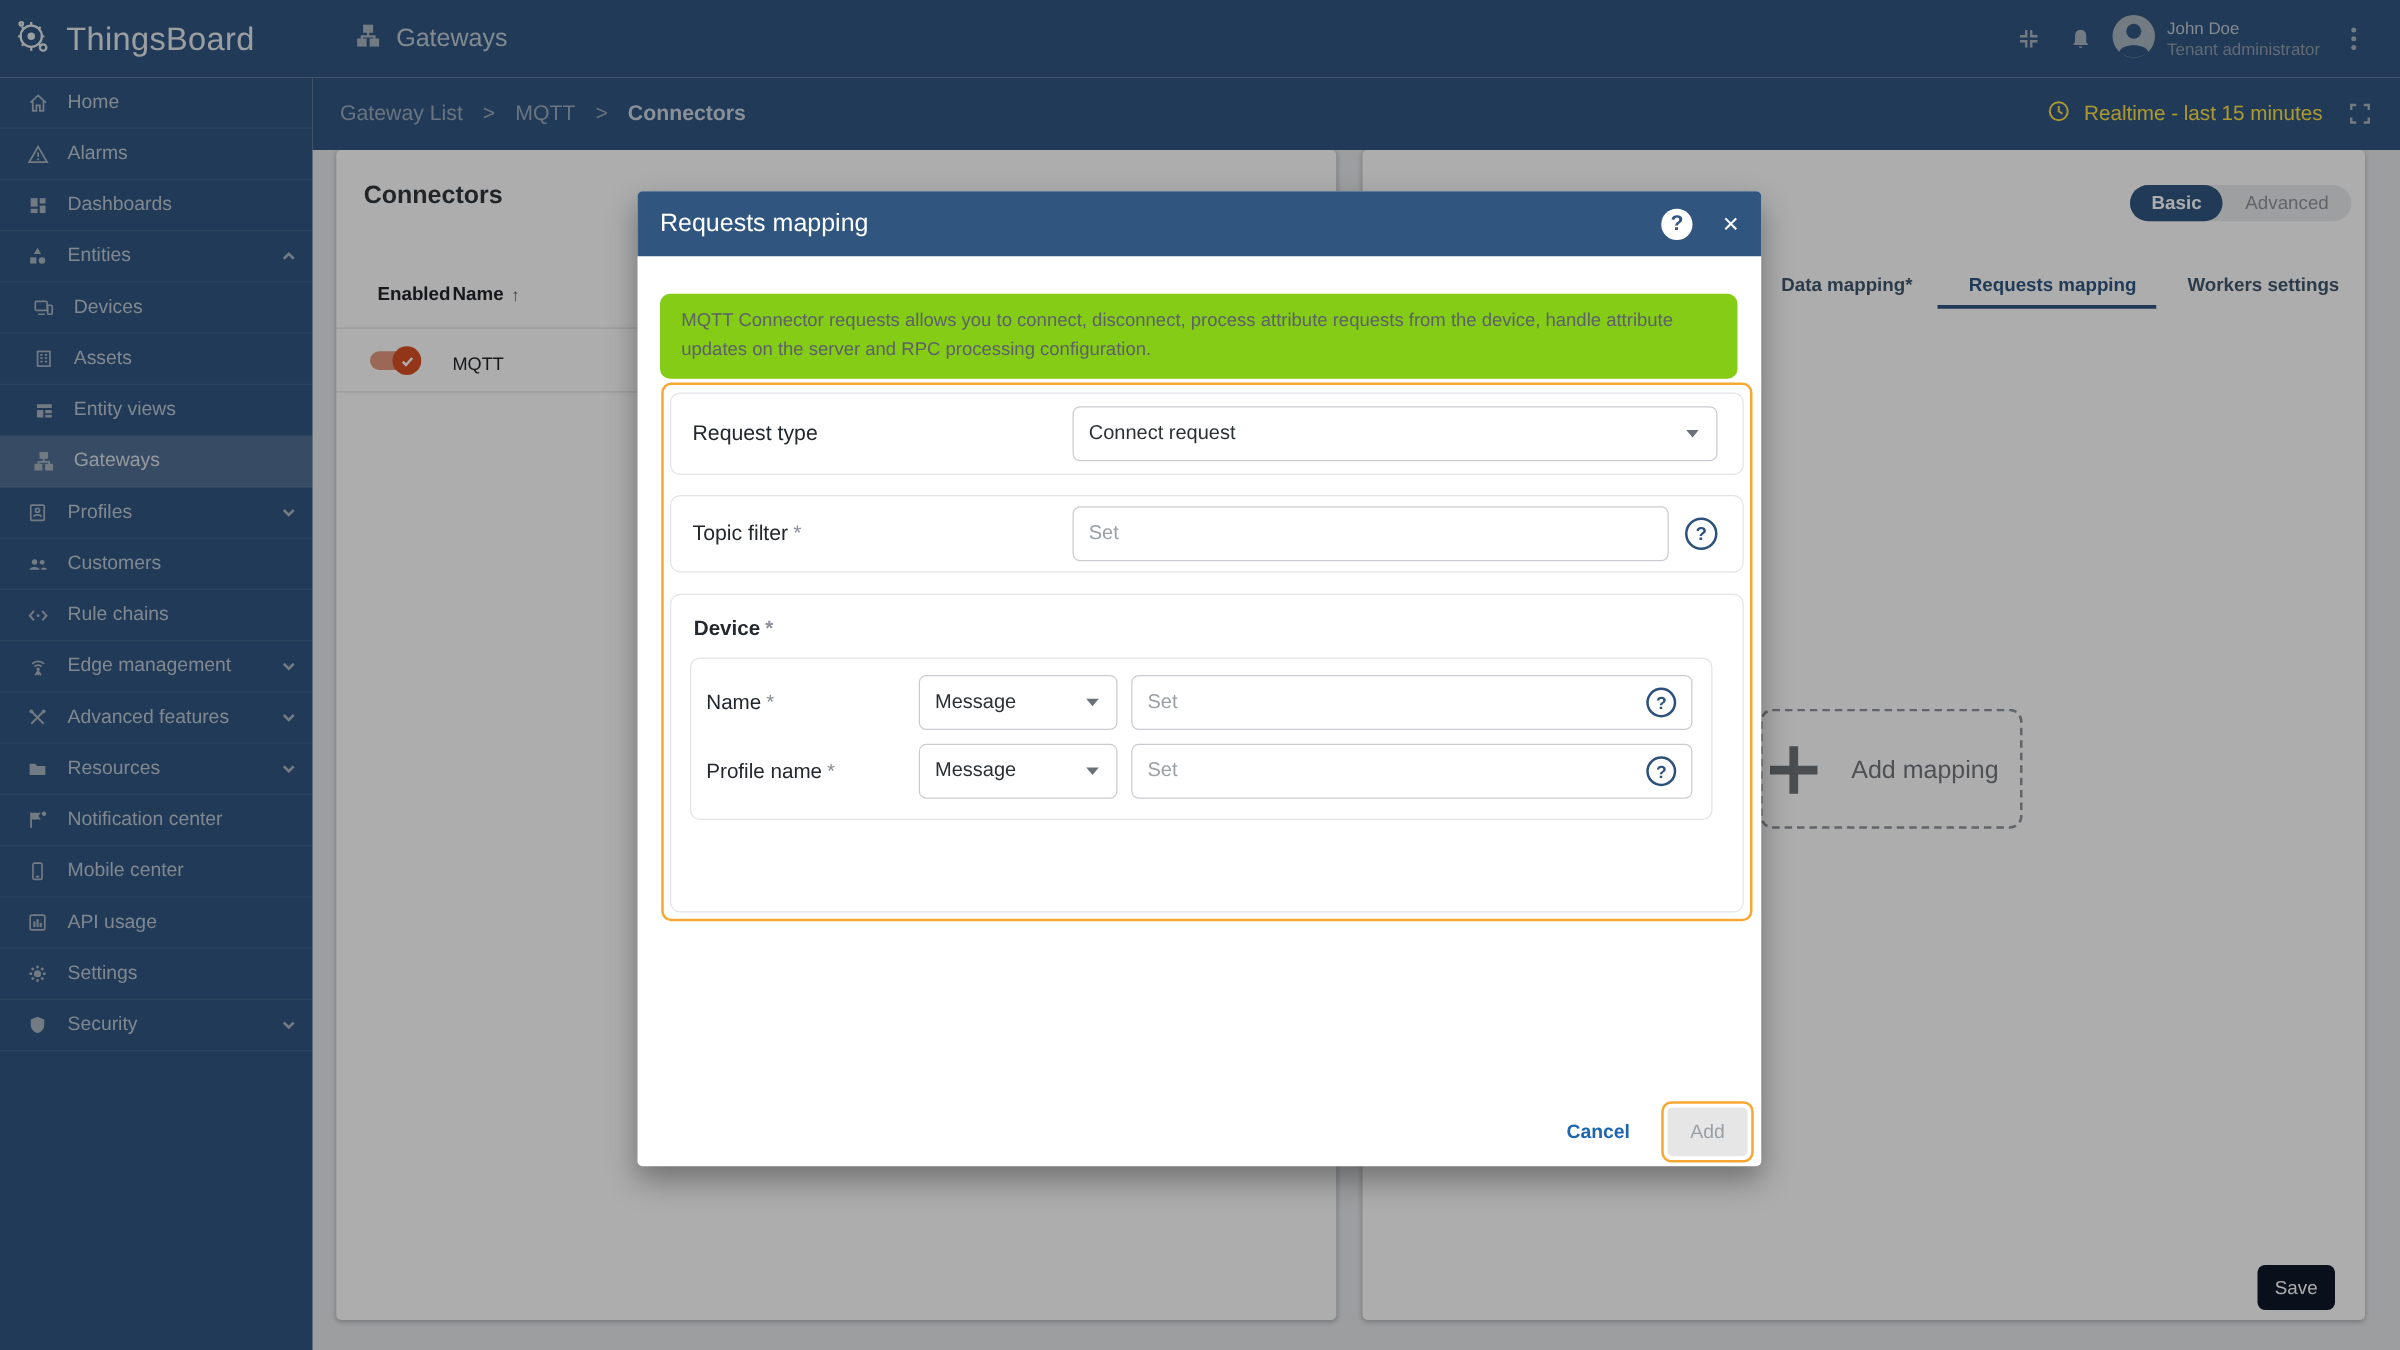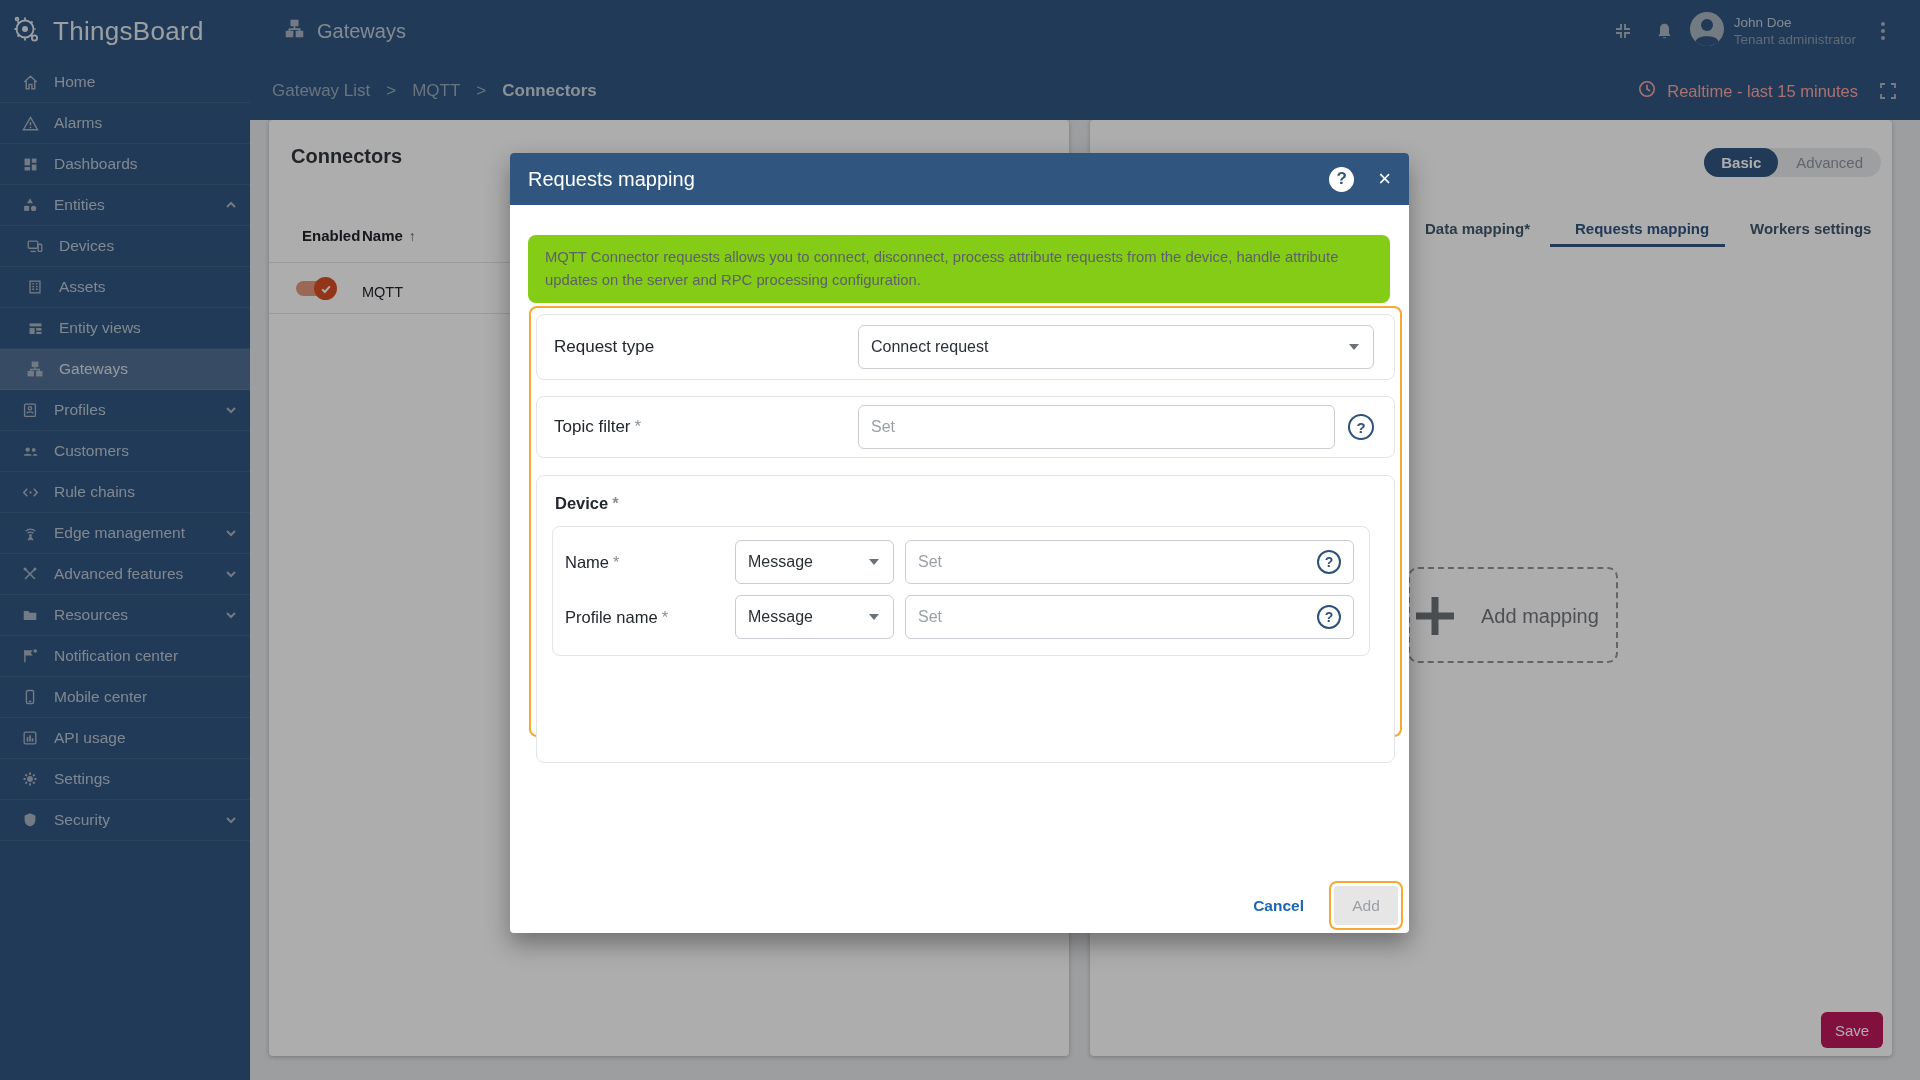--- a/index.html
+++ b/index.html
@@ -18,21 +18,21 @@
   .user-name { font-size:13.5px; color:#c3ccd6; }
   .user-role { font-size:13.5px; color:#8f9dae; }
   .kebab { display:flex; flex-direction:column; gap:3px; width:42px; align-items:center; cursor:pointer; }
   .kebab i { width:4px; height:4px; border-radius:50%; background:#a9b4c2; }
 
   
   .subheader { position:absolute; left:250px; top:62px; width:1670px; height:58px; background:#305680; display:flex; align-items:center; padding:0 22px; z-index:4; }
   .breadcrumb { display:flex; align-items:center; gap:16px; font-size:17px; color:#9dabbd; }
   .breadcrumb .crumb { cursor:pointer; }
   .breadcrumb .current { color:#ccd5e0; font-weight:700; }
-  .realtime { margin-left:auto; display:flex; align-items:center; gap:10px; color:#fca5a5; font-size:16.5px; cursor:pointer; }
+  .realtime { margin-left:auto; display:flex; align-items:center; gap:10px; color:#fde047; font-size:16.5px; cursor:pointer; }
   .fs-btn { margin-left:20px; display:flex; cursor:pointer; color:#a9b4c2; }
 
   
   .sidebar { position:absolute; left:0; top:62px; width:250px; height:1018px; background:#305680; z-index:4; }
   .nav-item { height:41px; display:flex; align-items:center; gap:13px; padding:0 12px 0 19px; color:#bdc8d4; font-size:15.5px; border-bottom:1px solid rgba(255,255,255,.08); cursor:pointer; }
   .nav-item.sub { padding-left:24px; }
   .nav-item.active { background:rgba(255,255,255,.16); color:#d9e0e8; }
   .nicon { width:22px; flex:none; display:flex; justify-content:center; color:#a9b4c2; }
   .chev { margin-left:auto; display:flex; color:#a9b4c2; }
 
@@ -52,21 +52,21 @@
   .panel-right { left:1090px; top:120px; width:802px; height:936px; }
   .mode-pill { position:absolute; right:11px; top:28px; height:29px; background:#e9ebee; border-radius:15px; display:flex; align-items:center; font-size:15px; cursor:pointer; }
   .pill-on { background:#305680; color:#fff; height:29px; line-height:29px; border-radius:15px; padding:0 17px; font-weight:600; }
   .pill-off { padding:0 18px; color:#8f969e; }
   .tab { position:absolute; top:100px; font-size:15px; font-weight:700; color:#42586e; cursor:pointer; }
   .tab.active { color:#305680; }
   .tab-underline { position:absolute; left:460px; top:124px; width:175px; height:3px; background:#305680; }
   .add-mapping { position:absolute; left:318px; top:447px; width:210px; height:96px; border:2px dashed #8f959b; border-radius:10px; cursor:pointer; }
   .plus-icon { position:absolute; left:2px; top:24px; color:#6f7478; }
   .add-label { position:absolute; left:71px; top:36px; font-size:20px; color:#73777c; }
-  .save-btn { position:absolute; right:9px; bottom:8px; width:62px; height:36px; background:#be185d; color:#fff; border:none; border-radius:6px; font-size:15px; cursor:pointer; }
+  .save-btn { position:absolute; right:24px; bottom:8px; width:62px; height:36px; background:#0f172a; color:#fff; border:none; border-radius:6px; font-size:15px; cursor:pointer; }
 
   
   .backdrop { position:absolute; inset:0; background:rgba(0,0,0,.32); z-index:20; }
   .modal { position:absolute; left:510px; top:153px; width:899px; height:780px; background:#fff; border-radius:4px; z-index:30; box-shadow:0 11px 24px rgba(0,0,0,.35); }
   .modal-header { height:52px; background:#305680; border-radius:4px 4px 0 0; display:flex; align-items:center; padding:0 18px; }
   .modal-title { color:#fff; font-size:20px; font-weight:500; }
   .help-btn { margin-left:auto; width:25px; height:25px; border-radius:50%; background:#fff; color:#305680; font-size:17px; font-weight:700; display:flex; align-items:center; justify-content:center; cursor:pointer; }
   .close-btn { color:#fff; font-size:22px; margin-left:24px; cursor:pointer; line-height:1; }
   .modal-desc { position:absolute; left:18px; top:82px; width:862px; background:#84cc16; border-radius:8px; padding:11px 17px; font-size:14.8px; color:#5d6268; line-height:23px; }
   .form-highlight { position:absolute; left:19px; top:153px; width:873px; height:431px; border:2px solid #F6A832; border-radius:8px; padding:6px 5px; }
@@ -76,21 +76,21 @@
   .card-label { width:304px; flex:none; font-size:17px; color:#23272e; }
   .req { color:#8a8f98; margin-left:4px; }
   .select-box { height:44px; border:1px solid #caccd1; border-radius:6px; display:flex; align-items:center; padding:0 14px 0 12px; font-size:16px; color:#2b3036; cursor:pointer; background:#fff; }
   .select-wide { flex:1; }
   .caret { margin-left:auto; width:0; height:0; border-left:5.5px solid transparent; border-right:5.5px solid transparent; border-top:6px solid #6b7178; }
   .value-box { height:44px; border:1px solid #caccd1; border-radius:6px; display:flex; align-items:center; padding:0 12px; background:#fff; }
   .value-box input { border:none; outline:none; width:100%; font-size:16px; color:#2b3036; font-family:inherit; background:transparent; }
   .value-box input::placeholder, .tf-input::placeholder { color:#9aa0a6; }
   .field-wrap { flex:1; display:flex; align-items:center; gap:13px; }
   .qicon { width:26px; height:26px; flex:none; border-radius:50%; border:2px solid #2c517c; color:#2c517c; font-size:15px; font-weight:700; display:flex; align-items:center; justify-content:center; cursor:pointer; }
-  .card-device { display:block; height:288px; padding:18px 24px 0 15px; }
+  .card-device { display:block; height:255px; padding:18px 24px 0 15px; }
   .device-title { font-size:16.5px; font-weight:700; color:#23272e; margin-left:3px; }
   .device-table { margin-top:13px; border:1px solid #e2e4e7; border-radius:8px; }
   .dt-header { display:grid; grid-template-columns:170px 170px 1fr; align-items:center; height:46px; padding:0 15px 0 12px; border-bottom:1px solid #e2e4e7; color:#8d939a; font-size:15.5px; }
   .dt-rows { padding:13px 0 16px; display:flex; flex-direction:column; gap:11px;justify-content:space-between; }
   .dt-row { display:grid; grid-template-columns:170px 170px 1fr; align-items:center; padding:0 15px 0 12px; }
   .row-label { font-size:16.5px; font-weight:500; color:#23272e; }
   .select-small { width:159px; }
   .vb-q { width:24px; height:24px; font-size:14px; }
   .modal-footer { position:absolute; right:6px; bottom:3px; display:flex; align-items:center; }
   .cancel-btn { color:#1f66b0; font-weight:700; font-size:15.5px; margin-right:25px; cursor:pointer; background:none; border:none; font-family:inherit; }

